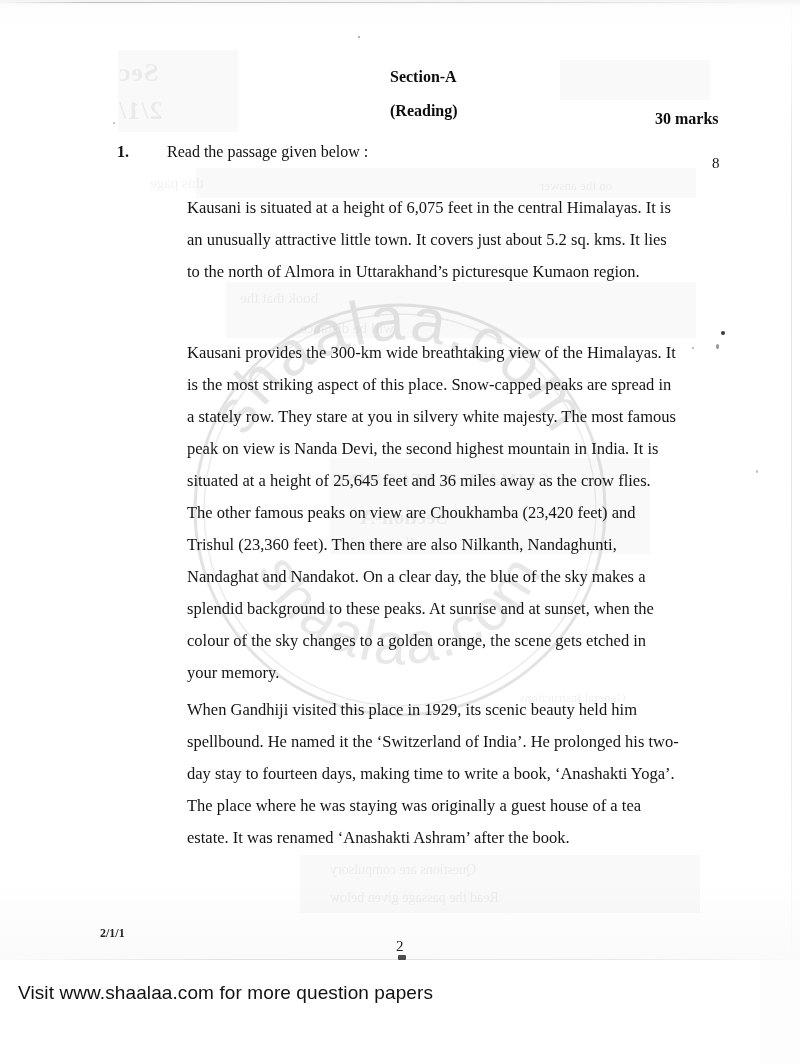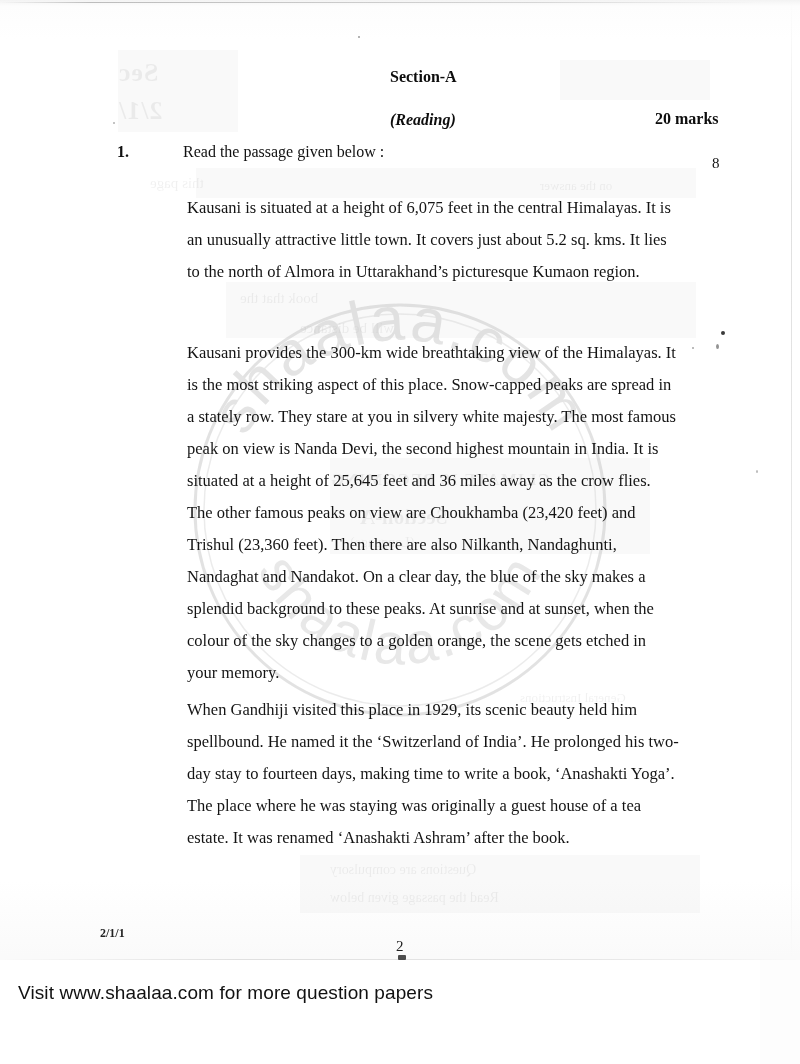--- a/index.html
+++ b/index.html
@@ -99,34 +99,33 @@
     width: 800px; height: 960px;
     color: #111;
   }
   .hdr {
     position: absolute;
     font-weight: bold;
     font-size: 16px;
     color: #0d0d0d;
   }
   .hdr-section { left: 390px; top: 68px; }
-  .hdr-reading { left: 390px; top: 111px; font-style: italic; }
+  .hdr-reading { left: 390px; top: 102px; }
   .hdr-marks   { left: 655px; top: 110px; }
 
   .q-num {
     position: absolute;
     left: 117px; top: 143px;
     font-weight: bold;
     font-size: 16px;
   }
   .q-stem {
     position: absolute;
     left: 167px; top: 143px;
     font-size: 16px;
-    margin-left: 16px;
   }
   .q-marks {
     position: absolute;
     left: 712px; top: 155px;
     font-size: 15px;
   }
 
   .para {
     position: absolute;
     left: 155px;
@@ -219,21 +218,21 @@
       <text font-family="Liberation Sans, sans-serif" font-size="58" fill="#c6c6c6" letter-spacing="3">
         <textPath href="#arcPathLower" startOffset="50%" text-anchor="middle">shaalaa.com</textPath>
       </text>
     </svg>
   </div>
 
   <div class="page-text">
 
     <div class="hdr hdr-section">Section-A</div>
     <div class="hdr hdr-reading">(Reading)</div>
-    <div class="hdr hdr-marks">20 marks</div>
+    <div class="hdr hdr-marks">30 marks</div>
 
     <div class="q-num">1.</div>
     <div class="q-stem">Read the passage given below :</div>
     <div class="q-marks">8</div>
 
     <div class="para p1">
       <p>Kausani is situated at a height of 6,075 feet in the central Himalayas. It is an unusually attractive little town. It covers just about 5.2 sq. kms. It lies to the north of Almora in Uttarakhand’s picturesque Kumaon region.</p>
     </div>
     <div class="para p2">
       <p>Kausani provides the 300-km wide breathtaking view of the Himalayas. It is the most striking aspect of this place. Snow-capped peaks are spread in a stately row. They stare at you in silvery white majesty. The most famous peak on view is Nanda Devi, the second highest mountain in India. It is situated at a height of 25,645 feet and 36 miles away as the crow flies. The other famous peaks on view are Choukhamba (23,420 feet) and Trishul (23,360 feet). Then there are also Nilkanth, Nandaghunti, Nandaghat and Nandakot. On a clear day, the blue of the sky makes a splendid background to these peaks. At sunrise and at sunset, when the colour of the sky changes to a golden orange, the scene gets etched in your memory.</p>

